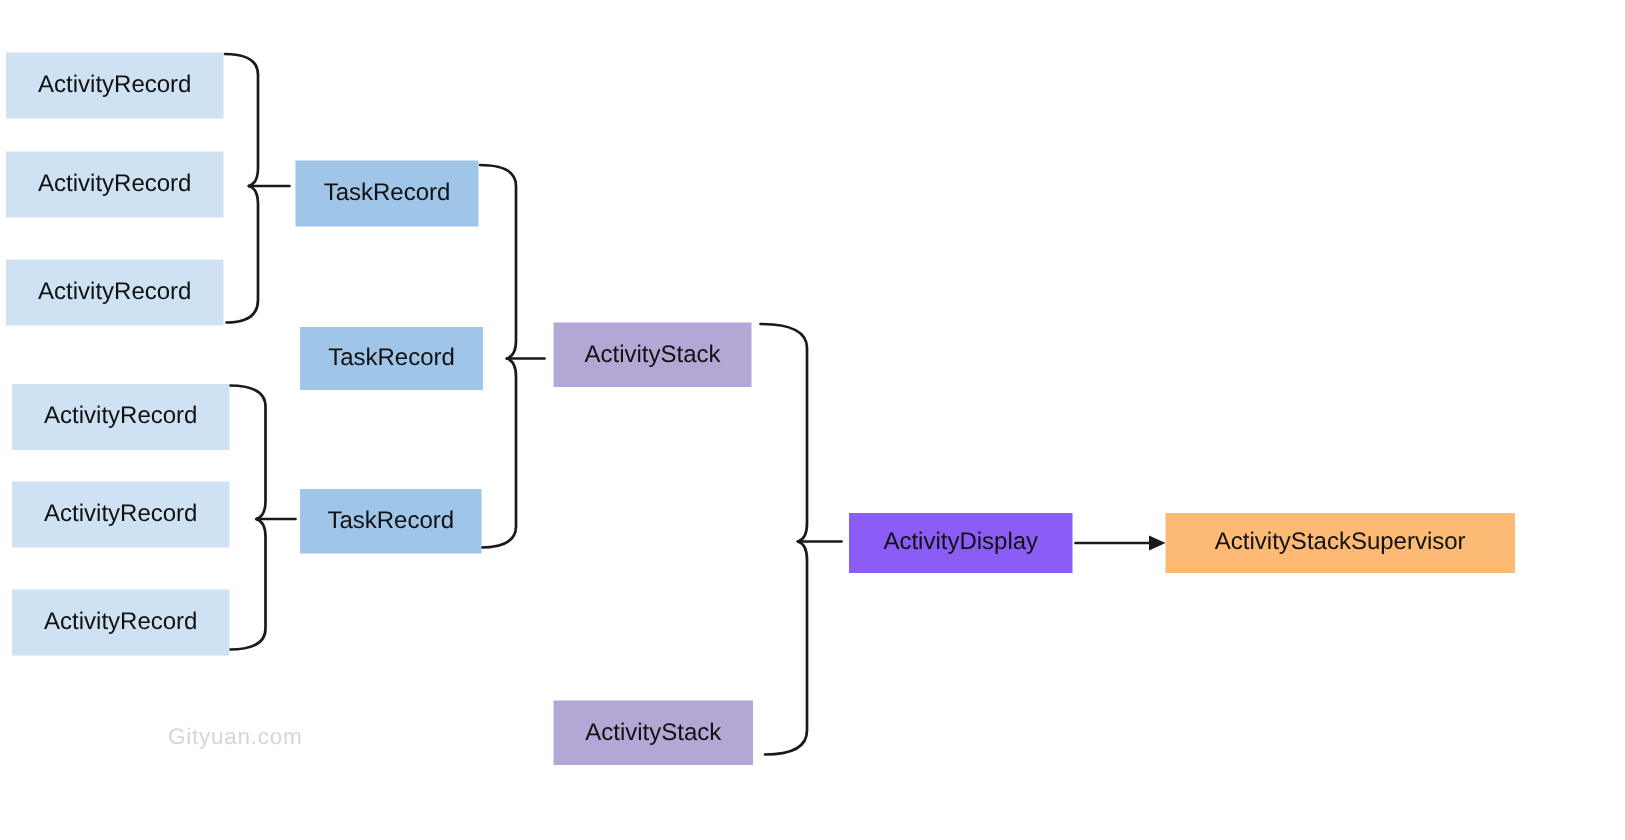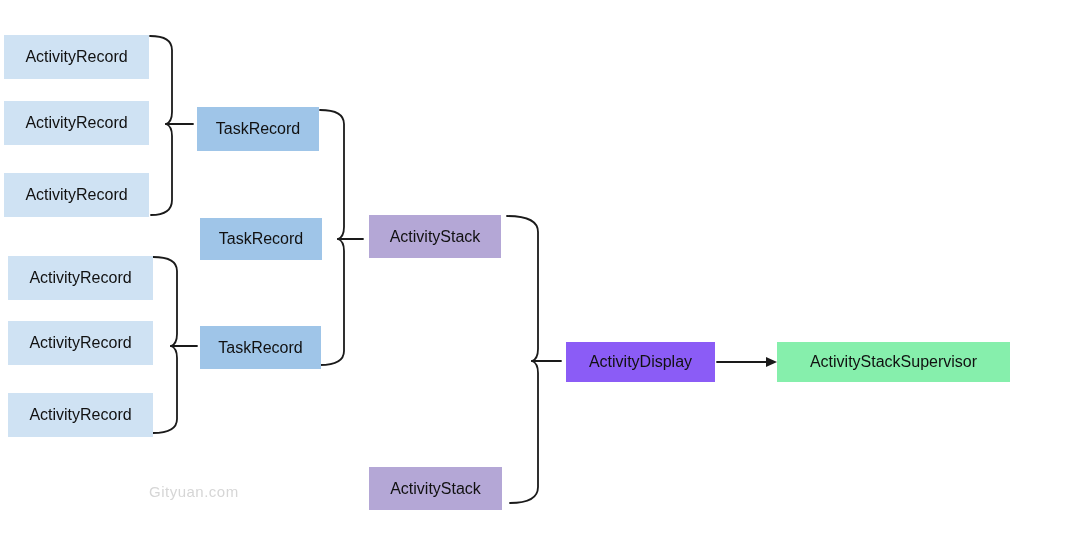--- a/index.html
+++ b/index.html
@@ -114,19 +114,19 @@
       </div>
       <div class="node" style="left: 369px; top: 215px; width: 132px; height: 43px; background: rgb(180, 167, 214);">
         <span>ActivityStack</span>
       </div>
       <div class="node" style="left: 369px; top: 467px; width: 133px; height: 43px; background: rgb(180, 167, 214);">
         <span>ActivityStack</span>
       </div>
       <div class="node" style="left: 566px; top: 342px; width: 149px; height: 40px; background: #8b5cf6;">
         <span>ActivityDisplay</span>
       </div>
-      <div class="node" style="left: 777px; top: 342px; width: 233px; height: 40px; background: #86efac;">
+      <div class="node" style="left: 777px; top: 342px; width: 233px; height: 40px; background: #fdba74;">
         <span>ActivityStackSupervisor</span>
       </div>
     </div>
 
-  <div class="watermark" style="color: rgb(214, 214, 214); margin-left: 37px;">Gityuan.com</div>
+  <div class="watermark" style="color: rgb(214, 214, 214);">Gityuan.com</div>
 </div>
 
 </body></html>

